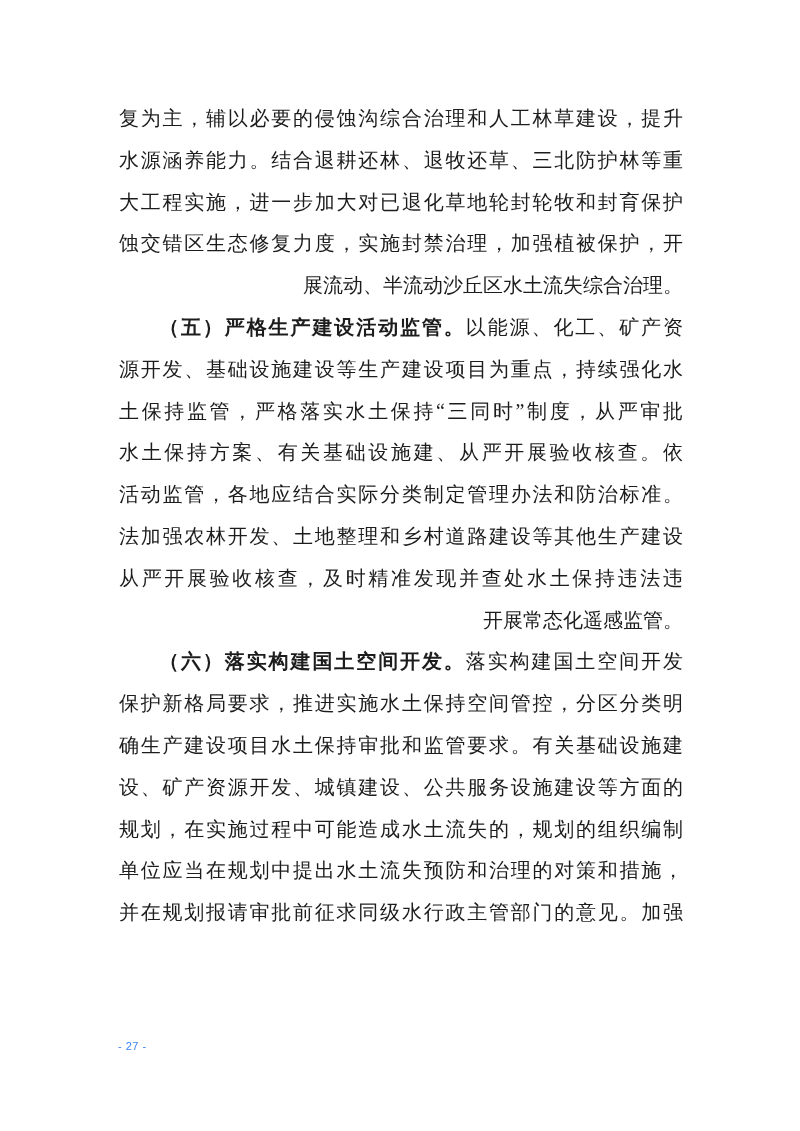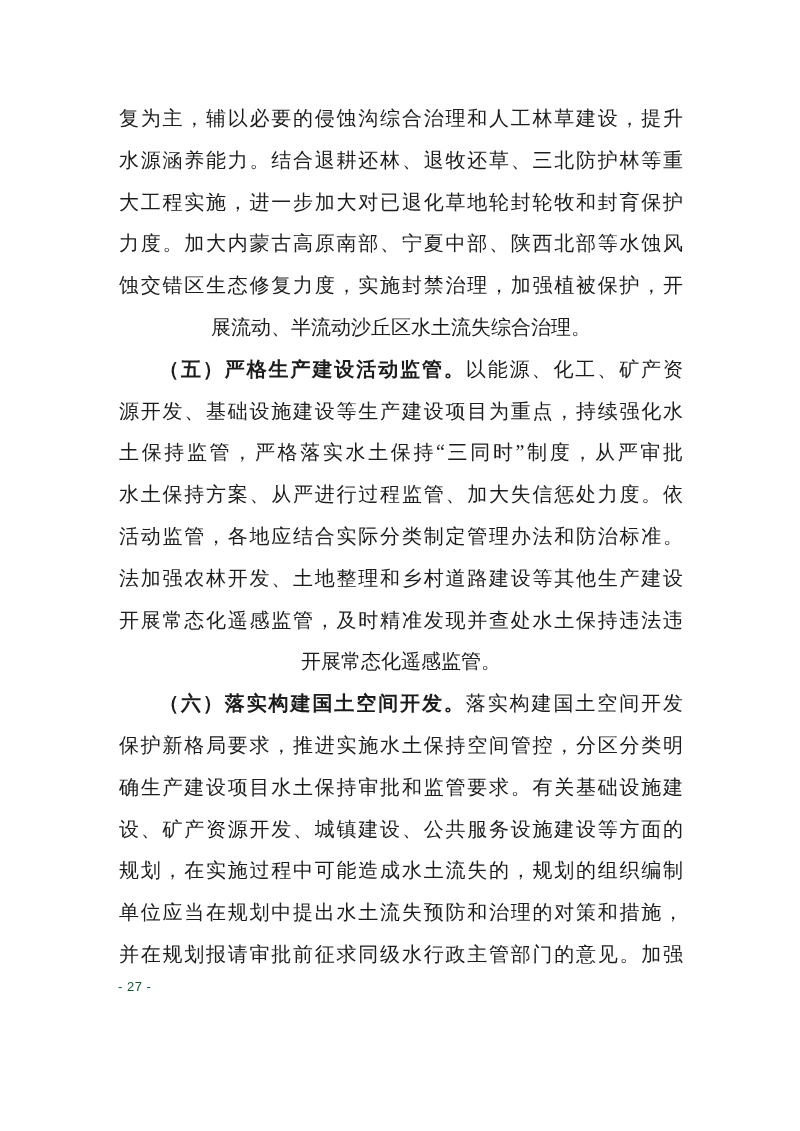--- a/index.html
+++ b/index.html
@@ -24,63 +24,62 @@
     left: 119px;
     top: 98px;
     width: 564px;
     color: #1c1c1c;
     font-size: 20px;
   }
   .line {
     height: 41.8px;
     line-height: 41.8px;
     white-space: nowrap;
-    text-align: center;
+    text-align: right;
   }
   .line.just {
     white-space: normal;
     text-align: justify;
     text-align-last: justify;
     text-justify: inter-character;
   }
   .line.indent {
     text-indent: 2em;
   }
   .bold {
     font-weight: 700;
   }
   .page-number {
     position: absolute;
     left: 118px;
-    top: 976px;
+    top: 1035px;
     font-family: "Liberation Sans", "DejaVu Sans", sans-serif;
-    font-size: 13px;
+    font-size: 11px;
     line-height: 22px;
-    color: #14532d;
+    color: #3b82f6;
     letter-spacing: 0.5px;
   }
 </style>
 </head>
 <body>
 
 <div class="page">
   <div class="text-block">
       <div class="line just">复为主，辅以必要的侵蚀沟综合治理和人工林草建设，提升</div>
       <div class="line just">水源涵养能力。结合退耕还林、退牧还草、三北防护林等重</div>
       <div class="line just">大工程实施，进一步加大对已退化草地轮封轮牧和封育保护</div>
-      <div class="line just">力度。加大内蒙古高原南部、宁夏中部、陕西北部等水蚀风</div>
       <div class="line just">蚀交错区生态修复力度，实施封禁治理，加强植被保护，开</div>
       <div class="line">展流动、半流动沙丘区水土流失综合治理。</div>
       <div class="line just indent"><span class="bold">（五）严格生产建设活动监管。</span>以能源、化工、矿产资</div>
       <div class="line just">源开发、基础设施建设等生产建设项目为重点，持续强化水</div>
       <div class="line just">土保持监管，严格落实水土保持“三同时”制度，从严审批</div>
-      <div class="line just">水土保持方案、从严进行过程监管、加大失信惩处力度。依</div>
+      <div class="line just">水土保持方案、有关基础设施建、从严开展验收核查。依</div>
       <div class="line just">活动监管，各地应结合实际分类制定管理办法和防治标准。</div>
       <div class="line just">法加强农林开发、土地整理和乡村道路建设等其他生产建设</div>
-      <div class="line just">开展常态化遥感监管，及时精准发现并查处水土保持违法违</div>
+      <div class="line just">从严开展验收核查，及时精准发现并查处水土保持违法违</div>
       <div class="line">开展常态化遥感监管。</div>
       <div class="line just indent"><span class="bold">（六）落实构建国土空间开发。</span>落实构建国土空间开发</div>
       <div class="line just">保护新格局要求，推进实施水土保持空间管控，分区分类明</div>
       <div class="line just">确生产建设项目水土保持审批和监管要求。有关基础设施建</div>
       <div class="line just">设、矿产资源开发、城镇建设、公共服务设施建设等方面的</div>
       <div class="line just">规划，在实施过程中可能造成水土流失的，规划的组织编制</div>
       <div class="line just">单位应当在规划中提出水土流失预防和治理的对策和措施，</div>
       <div class="line just">并在规划报请审批前征求同级水行政主管部门的意见。加强</div>
     </div>
   <div class="page-number">- 27 -</div>

